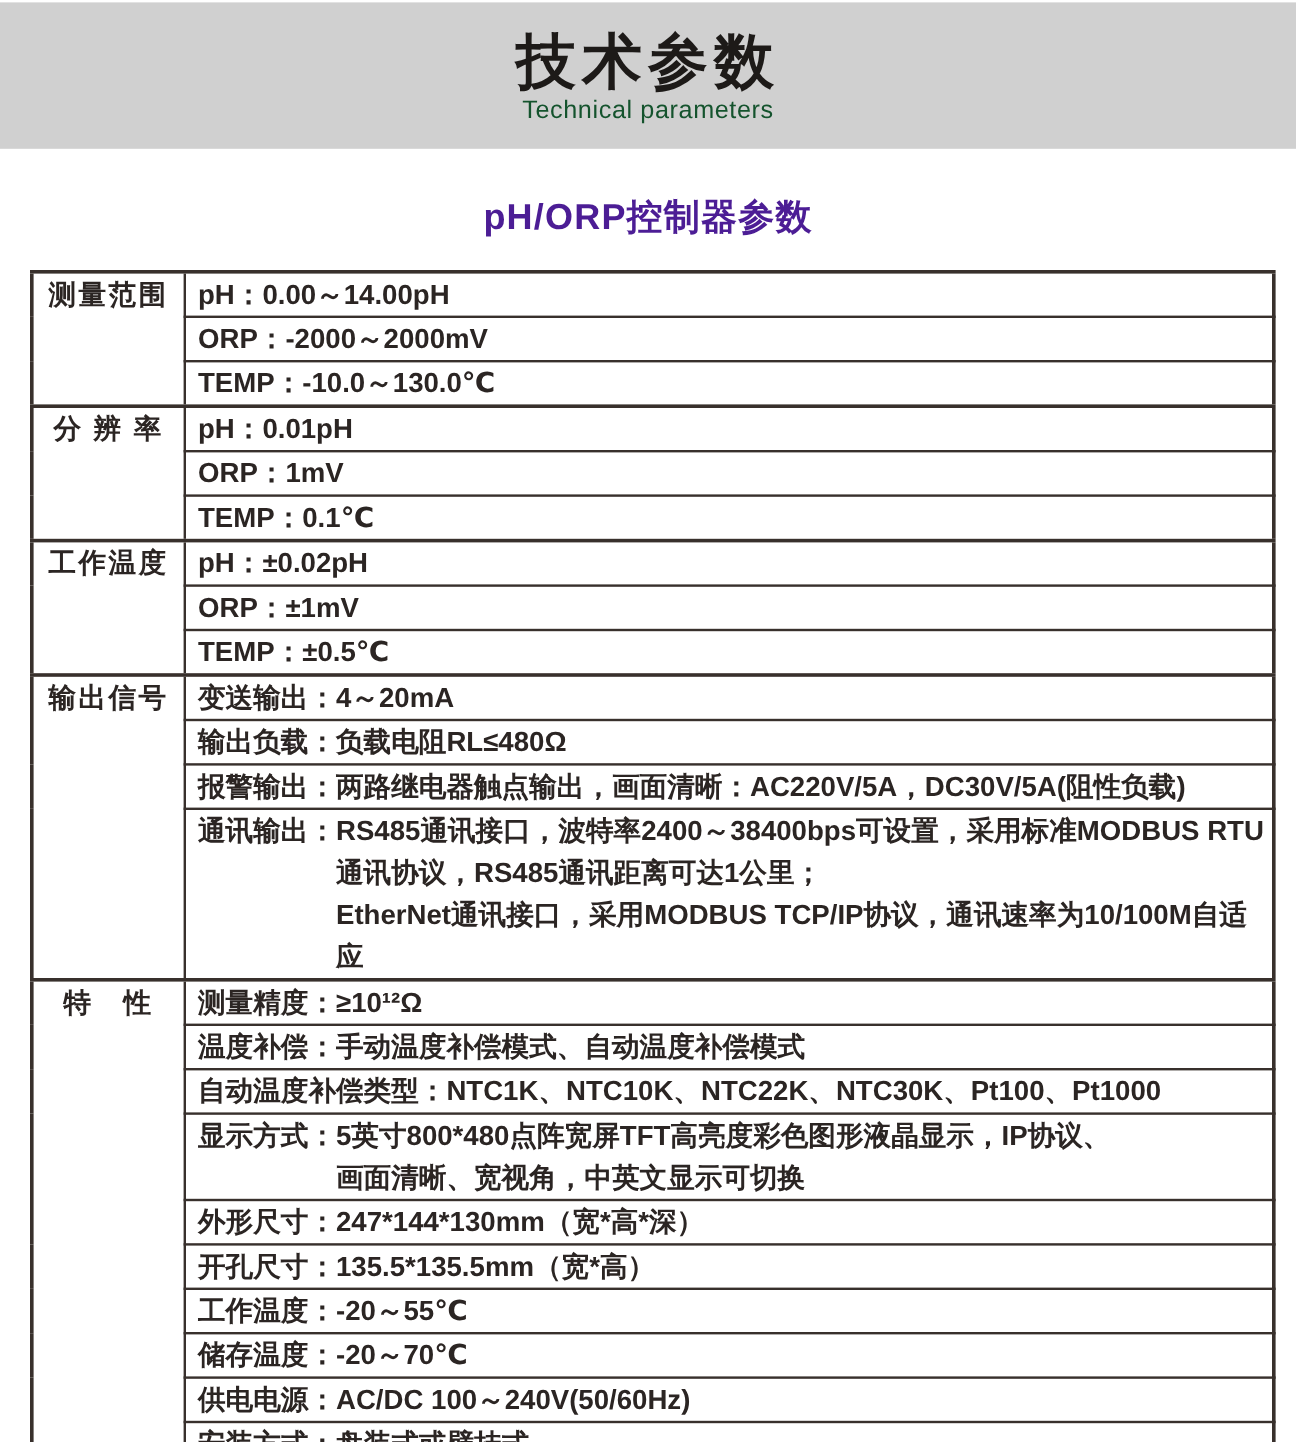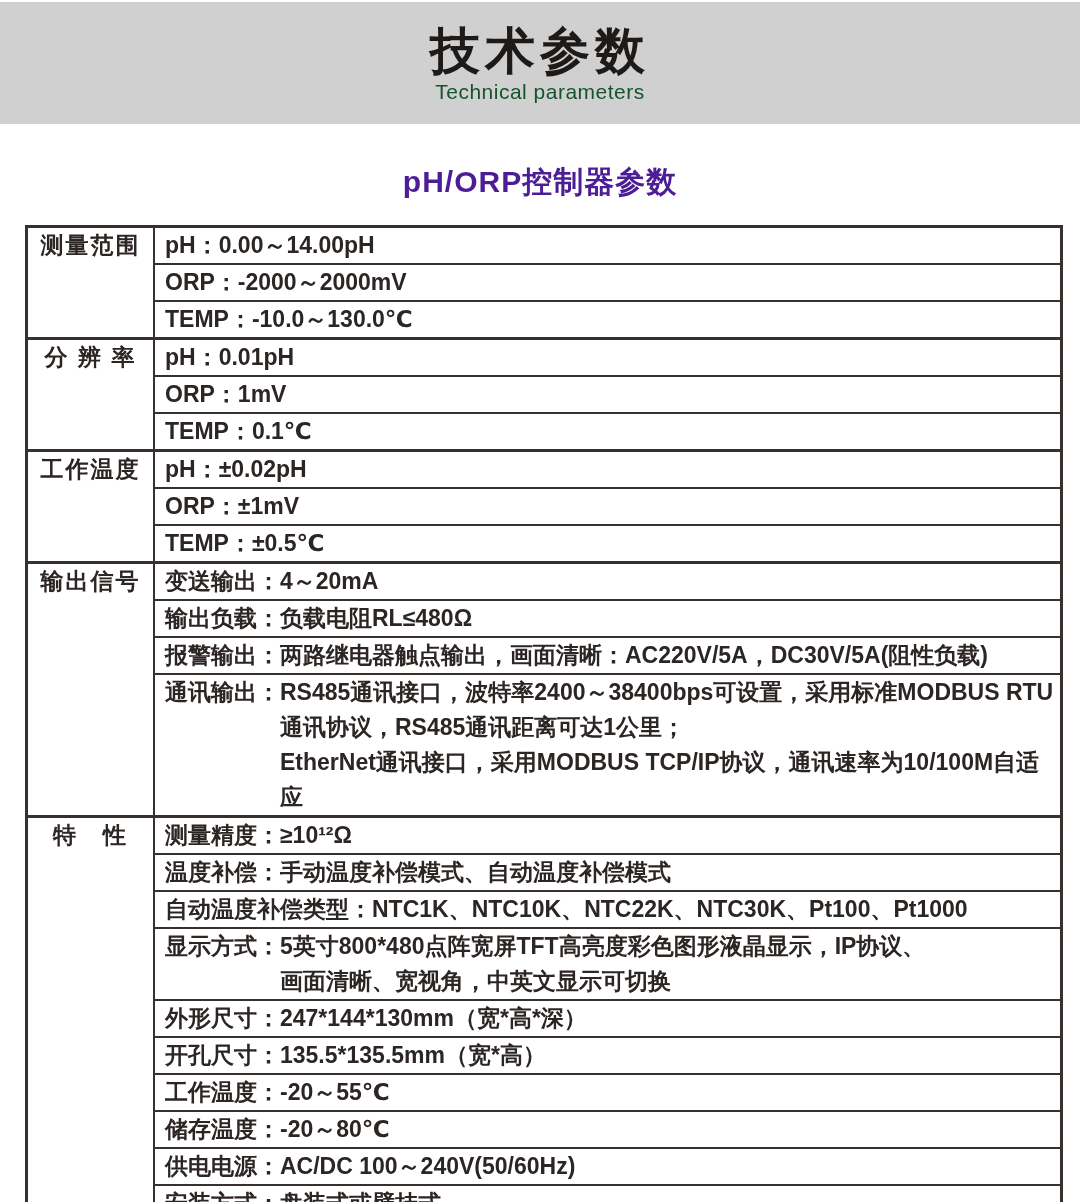--- a/index.html
+++ b/index.html
@@ -166,21 +166,21 @@
       <tr class="sub">
         <td class="val">外形尺寸：247*144*130mm（宽*高*深）</td>
       </tr>
       <tr class="sub">
         <td class="val">开孔尺寸：135.5*135.5mm（宽*高）</td>
       </tr>
       <tr class="sub">
         <td class="val">工作温度：-20～55℃</td>
       </tr>
       <tr class="sub">
-        <td class="val">储存温度：-20～80℃</td>
+        <td class="val">储存温度：-20～70℃</td>
       </tr>
       <tr class="sub">
         <td class="val">供电电源：AC/DC 100～240V(50/60Hz)</td>
       </tr>
       <tr class="sub">
         <td class="val">安装方式：盘装式或壁挂式</td>
       </tr>
     </tbody>
   </table>
 

